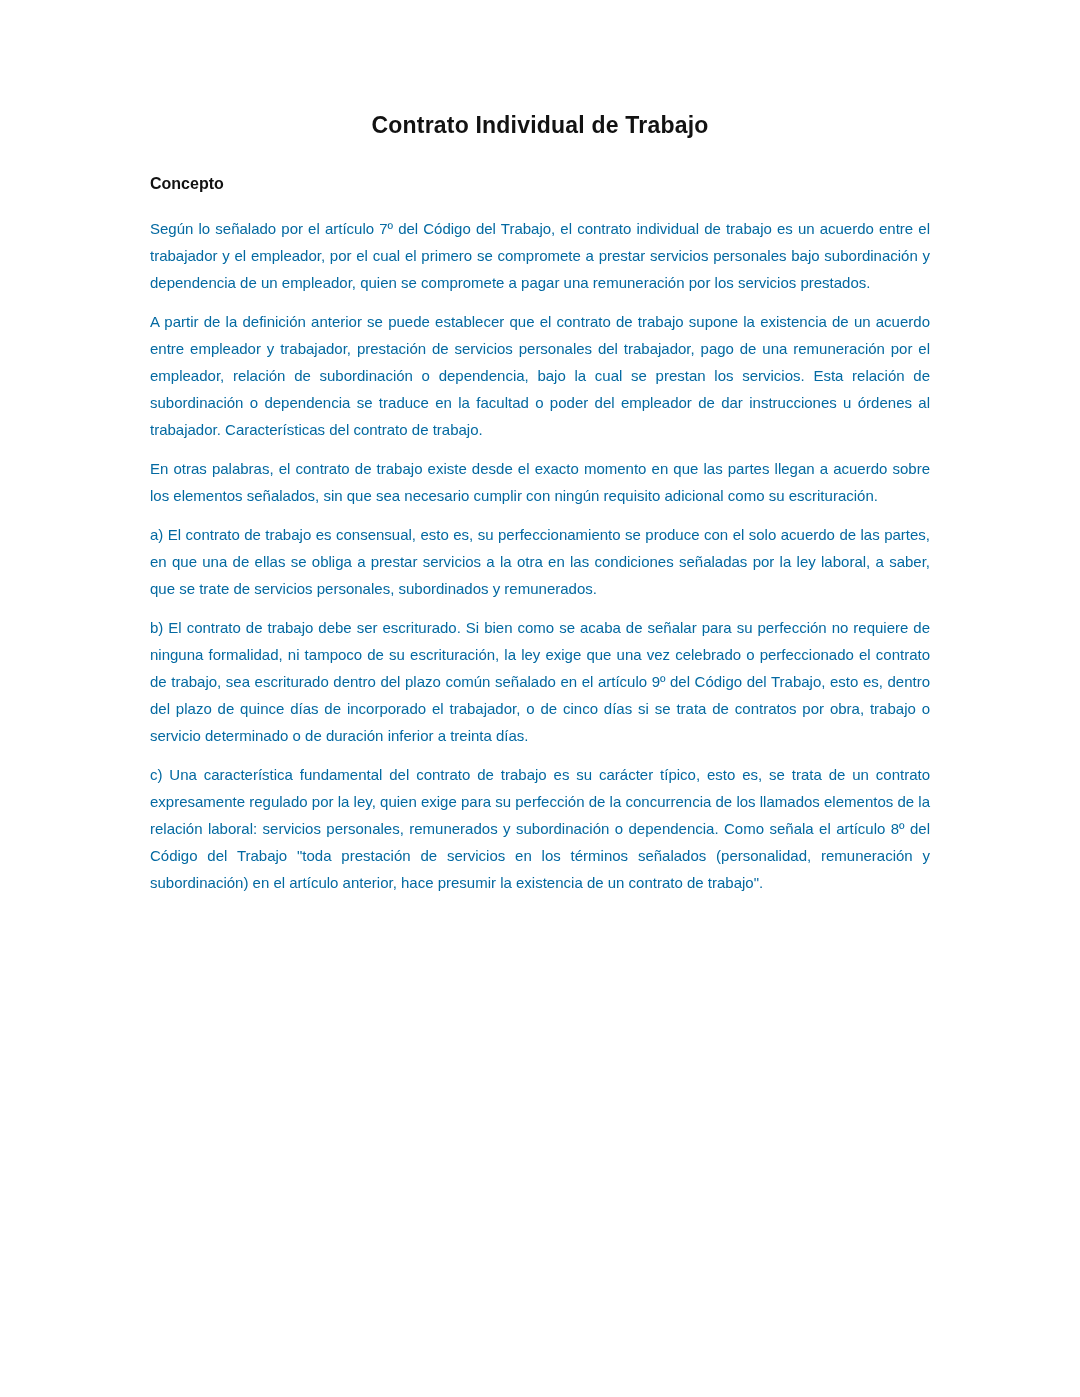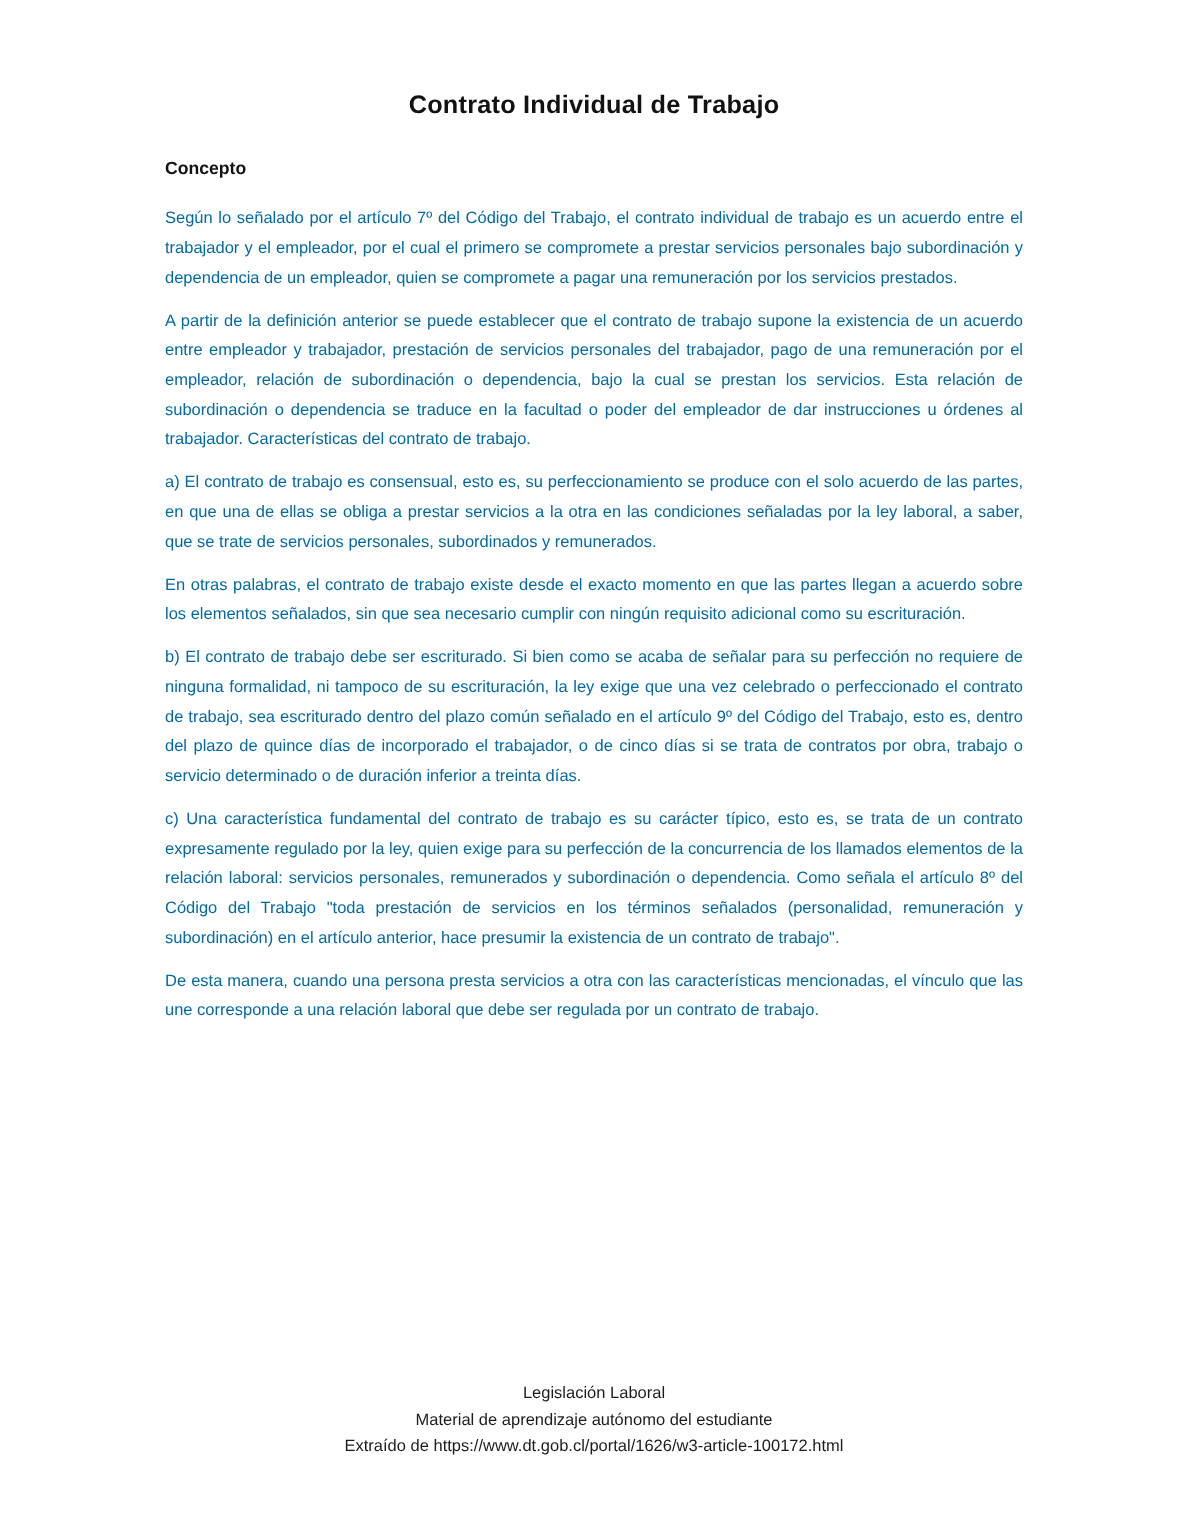--- a/index.html
+++ b/index.html
@@ -10,21 +10,21 @@
   body {
     width: 1080px;
     font-family: "Liberation Sans", sans-serif;
     color: #1c1c1c;
   }
   .page {
     box-sizing: border-box;
     width: 1080px;
     min-height: 1397px;
     background: #ffffff;
-    padding: 82px 150px 70px 150px;
+    padding: 112px 150px 70px 150px;
     display: flex;
     flex-direction: column;
   }
   .doc-title {
     text-align: center;
     font-size: 23px;
     font-weight: 700;
     color: #121212;
     margin: 0 0 36px 0;
     letter-spacing: 0.2px;
@@ -60,30 +60,24 @@
 <div class="page">
 
   <h1 class="doc-title">Contrato Individual de Trabajo</h1>
 
   <h2 class="section-heading">Concepto</h2>
 
   <p class="body-paragraph">Según lo señalado por el artículo 7º del Código del Trabajo, el contrato individual de trabajo es un acuerdo entre el trabajador y el empleador, por el cual el primero se compromete a prestar servicios personales bajo subordinación y dependencia de un empleador, quien se compromete a pagar una remuneración por los servicios prestados.</p>
 
   <p class="body-paragraph">A partir de la definición anterior se puede establecer que el contrato de trabajo supone la existencia de un acuerdo entre empleador y trabajador, prestación de servicios personales del trabajador, pago de una remuneración por el empleador, relación de subordinación o dependencia, bajo la cual se prestan los servicios. Esta relación de subordinación o dependencia se traduce en la facultad o poder del empleador de dar instrucciones u órdenes al trabajador. Características del contrato de trabajo.</p>
 
+  <p class="body-paragraph">En otras palabras, el contrato de trabajo existe desde el exacto momento en que las partes llegan a acuerdo sobre los elementos señalados, sin que sea necesario cumplir con ningún requisito adicional como su escrituración.</p>
+
   <p class="body-paragraph">a) El contrato de trabajo es consensual, esto es, su perfeccionamiento se produce con el solo acuerdo de las partes, en que una de ellas se obliga a prestar servicios a la otra en las condiciones señaladas por la ley laboral, a saber, que se trate de servicios personales, subordinados y remunerados.</p>
-
-  <p class="body-paragraph">En otras palabras, el contrato de trabajo existe desde el exacto momento en que las partes llegan a acuerdo sobre los elementos señalados, sin que sea necesario cumplir con ningún requisito adicional como su escrituración.</p>
 
 
   <p class="body-paragraph">b) El contrato de trabajo debe ser escriturado. Si bien como se acaba de señalar para su perfección no requiere de ninguna formalidad, ni tampoco de su escrituración, la ley exige que una vez celebrado o perfeccionado el contrato de trabajo, sea escriturado dentro del plazo común señalado en el artículo 9º del Código del Trabajo, esto es, dentro del plazo de quince días de incorporado el trabajador, o de cinco días si se trata de contratos por obra, trabajo o servicio determinado o de duración inferior a treinta días.</p>
 
   <p class="body-paragraph">c) Una característica fundamental del contrato de trabajo es su carácter típico, esto es, se trata de un contrato expresamente regulado por la ley, quien exige para su perfección de la concurrencia de los llamados elementos de la relación laboral: servicios personales, remunerados y subordinación o dependencia. Como señala el artículo 8º del Código del Trabajo "toda prestación de servicios en los términos señalados (personalidad, remuneración y subordinación) en el artículo anterior, hace presumir la existencia de un contrato de trabajo".</p>
 
-  <p class="body-paragraph">De esta manera, cuando una persona presta servicios a otra con las características mencionadas, el vínculo que las une corresponde a una relación laboral que debe ser regulada por un contrato de trabajo.</p>
 
-  <div class="footer">
-    <div>Legislación Laboral</div>
-    <div>Material de aprendizaje autónomo del estudiante</div>
-    <div>Extraído de https://www.dt.gob.cl/portal/1626/w3-article-100172.html</div>
-  </div>
 
 </div>
 
 </body></html>

